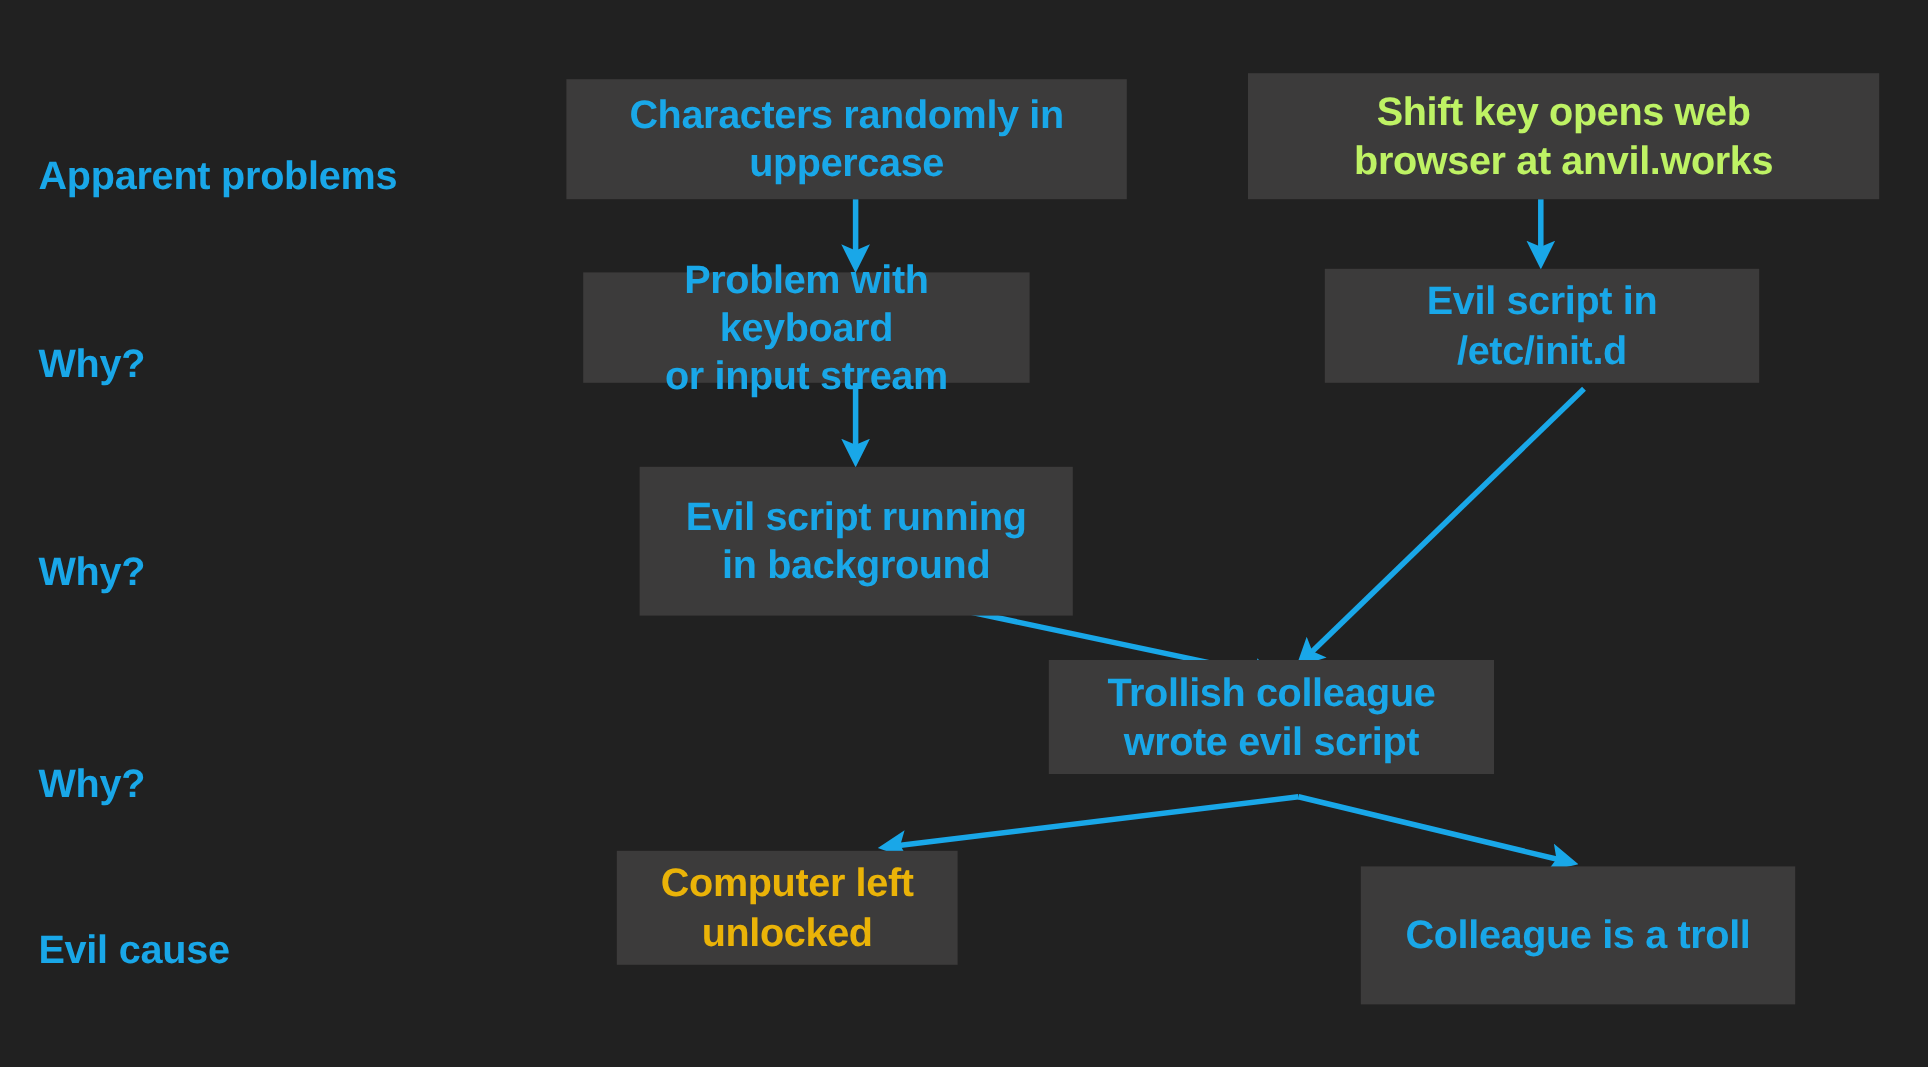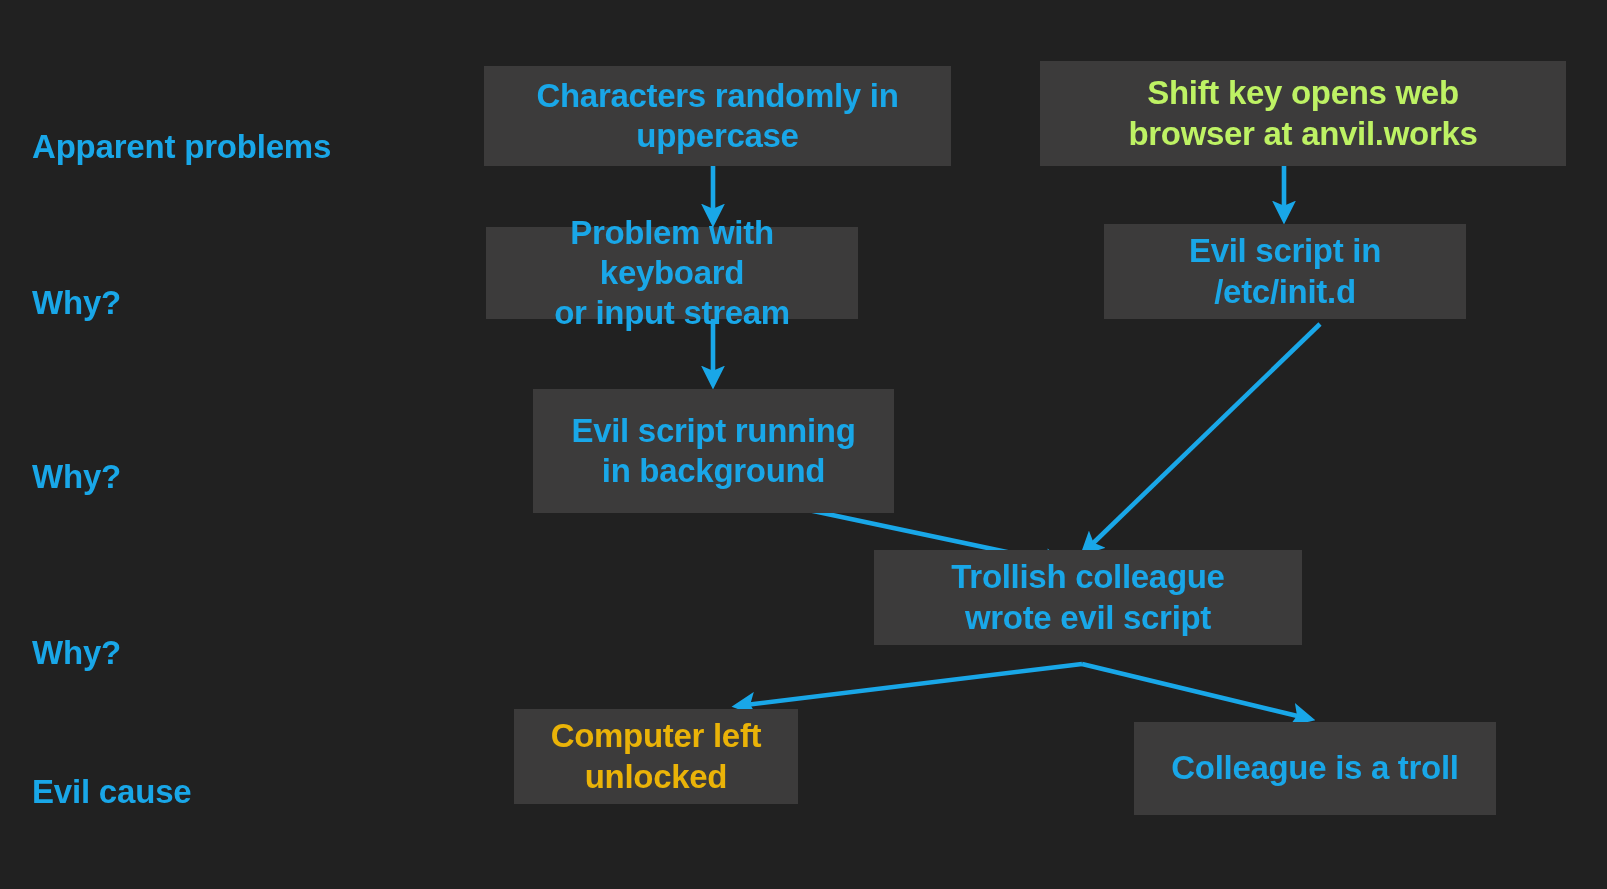--- a/index.html
+++ b/index.html
@@ -76,30 +76,30 @@
   </svg>
 
   <div id="labels-layer">
       <div class="stage-label" style="left: 32px; top: 107px;">Apparent problems</div>
       <div class="stage-label" style="left: 32px; top: 263px;">Why?</div>
       <div class="stage-label" style="left: 32px; top: 437px;">Why?</div>
       <div class="stage-label" style="left: 32px; top: 613px;">Why?</div>
       <div class="stage-label" style="left: 32px; top: 752px;">Evil cause</div>
     </div>
   <div id="nodes-layer">
-      <div class="node" style="left: 484px; top: 66px; width: 467px; height: 100px; background: rgb(60, 59, 59); color: rgb(25, 167, 232);">Characters randomly in
+      <div class="node" style="left: 472px; top: 66px; width: 467px; height: 100px; background: rgb(60, 59, 59); color: rgb(25, 167, 232);">Characters randomly in
 uppercase</div>
       <div class="node" style="left: 1040px; top: 61px; width: 526px; height: 105px; background: rgb(60, 59, 59); color: #bef264;">Shift key opens web
 browser at anvil.works</div>
       <div class="node" style="left: 486px; top: 227px; width: 372px; height: 92px; background: rgb(60, 59, 59); color: rgb(25, 167, 232);">Problem with keyboard
 or input stream</div>
       <div class="node" style="left: 1104px; top: 224px; width: 362px; height: 95px; background: rgb(60, 59, 59); color: rgb(25, 167, 232);">Evil script in
 /etc/init.d</div>
       <div class="node" style="left: 533px; top: 389px; width: 361px; height: 124px; background: rgb(60, 59, 59); color: rgb(25, 167, 232);">Evil script running
 in background</div>
-      <div class="node" style="left: 874px; top: 550px; width: 428px; height: 95px; background: rgb(60, 59, 59); color: rgb(25, 167, 232);">Trollish colleague
+      <div class="node" style="left: 874px; top: 550px; width: 371px; height: 95px; background: rgb(60, 59, 59); color: rgb(25, 167, 232);">Trollish colleague
 wrote evil script</div>
       <div class="node" style="left: 514px; top: 709px; width: 284px; height: 95px; background: rgb(60, 59, 59); color: #eab308;">Computer left
 unlocked</div>
-      <div class="node" style="left: 1134px; top: 722px; width: 362px; height: 93px; background: rgb(60, 59, 59); color: rgb(25, 167, 232);">Colleague is a troll</div>
+      <div class="node" style="left: 1134px; top: 722px; width: 362px; height: 115px; background: rgb(60, 59, 59); color: rgb(25, 167, 232);">Colleague is a troll</div>
     </div>
 
 </div>
 
 </body></html>

